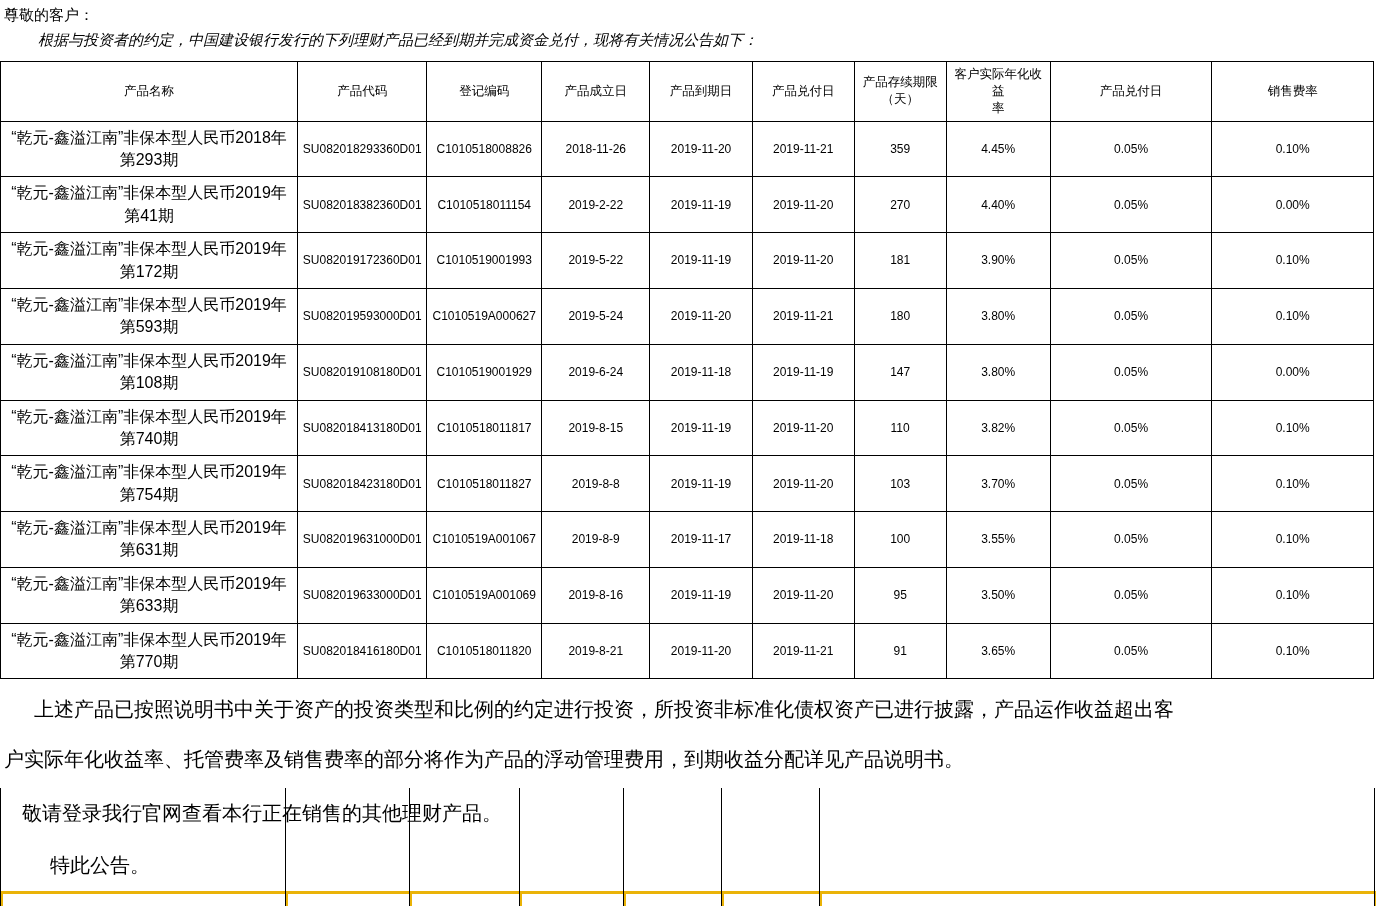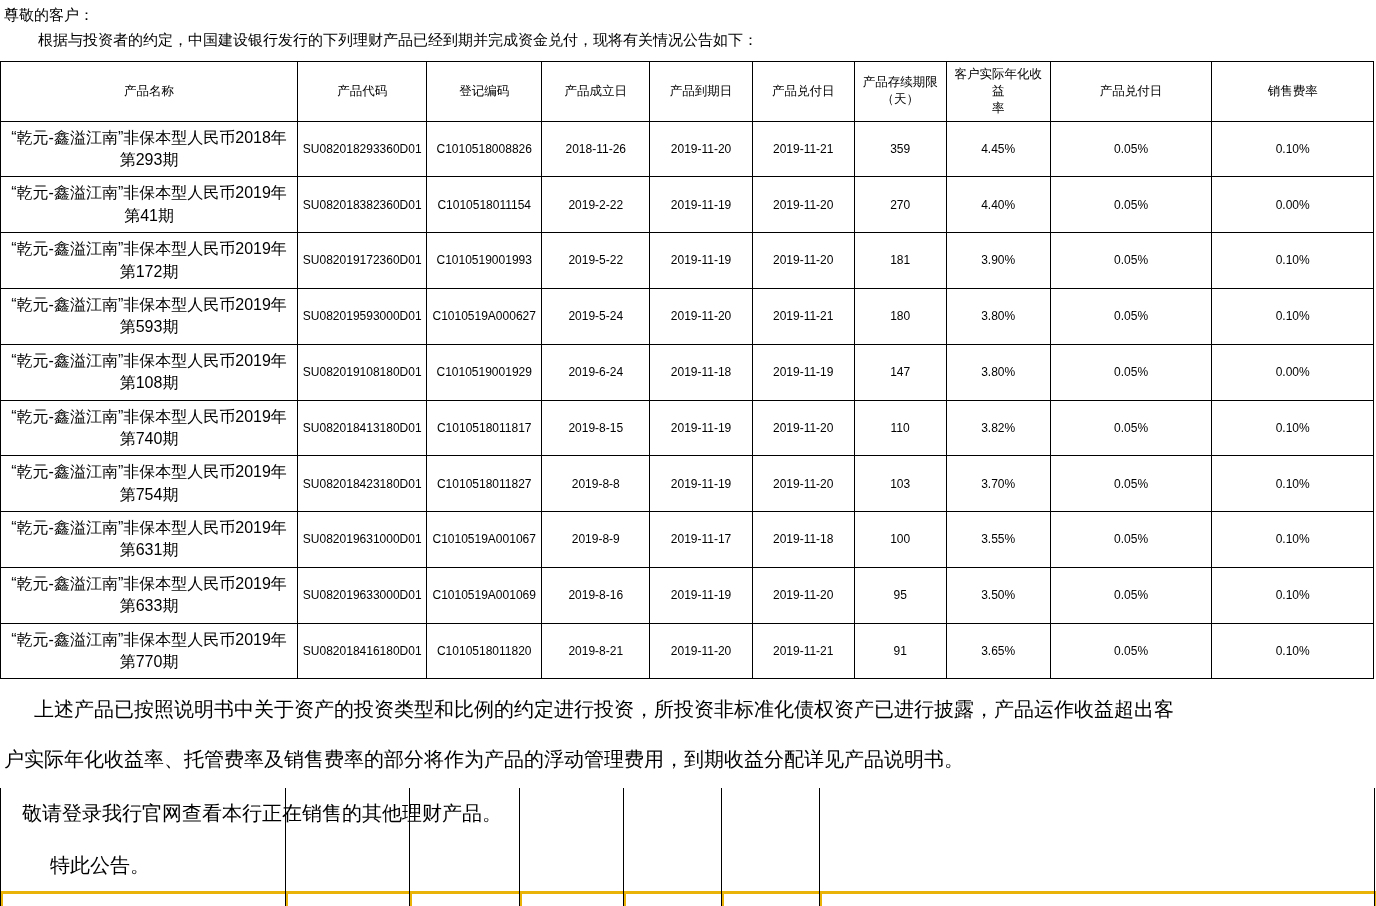--- a/index.html
+++ b/index.html
@@ -21,21 +21,21 @@
     box-sizing: border-box;
   }
 
   
   .intro {
     font-size: 15px;
     line-height: 1.5;
     padding: 4px 0 0 4px;
   }
   .intro .line1 { margin: 0 0 2px 0; }
-  .intro .line2 { margin: 0; padding-left: 34px; }
+  .intro .line2 { margin: 0; padding-left: 34px; font-style: italic; }
 
   
   table.main {
     border-collapse: collapse;
     width: 1374px;
     margin-top: 10px;
     table-layout: fixed;
   }
   table.main th, table.main td {
     border: 1px solid #000000;

